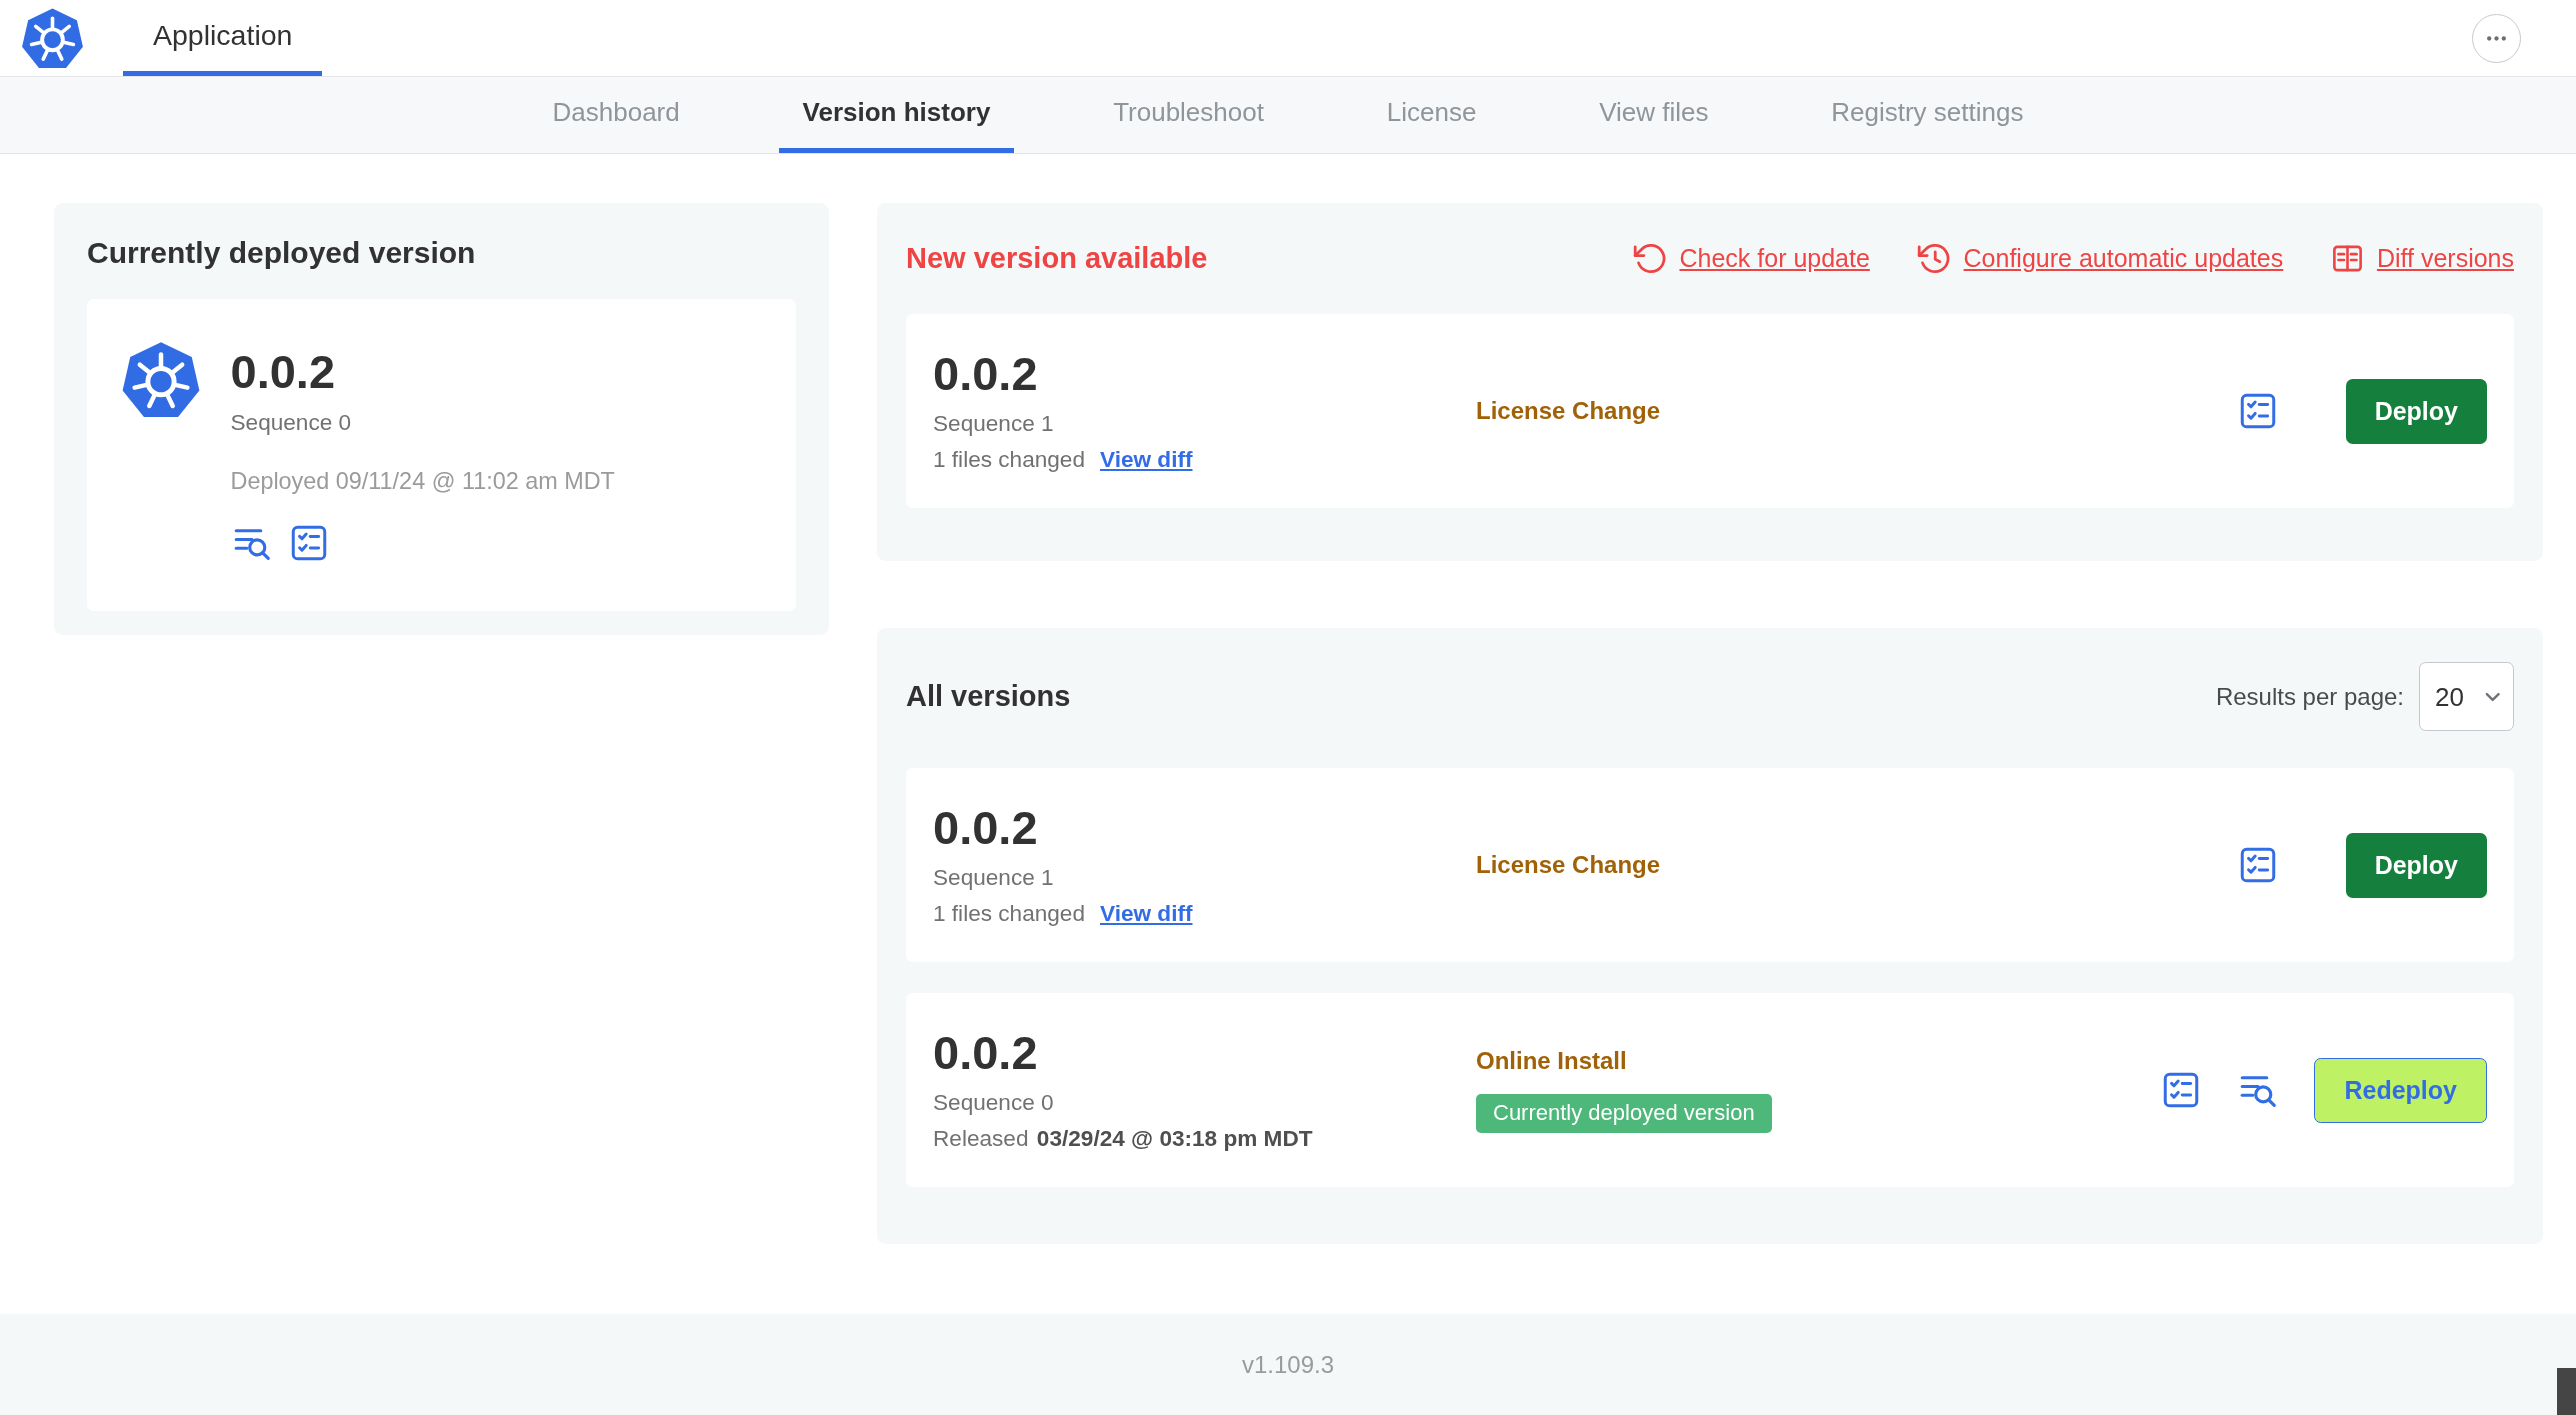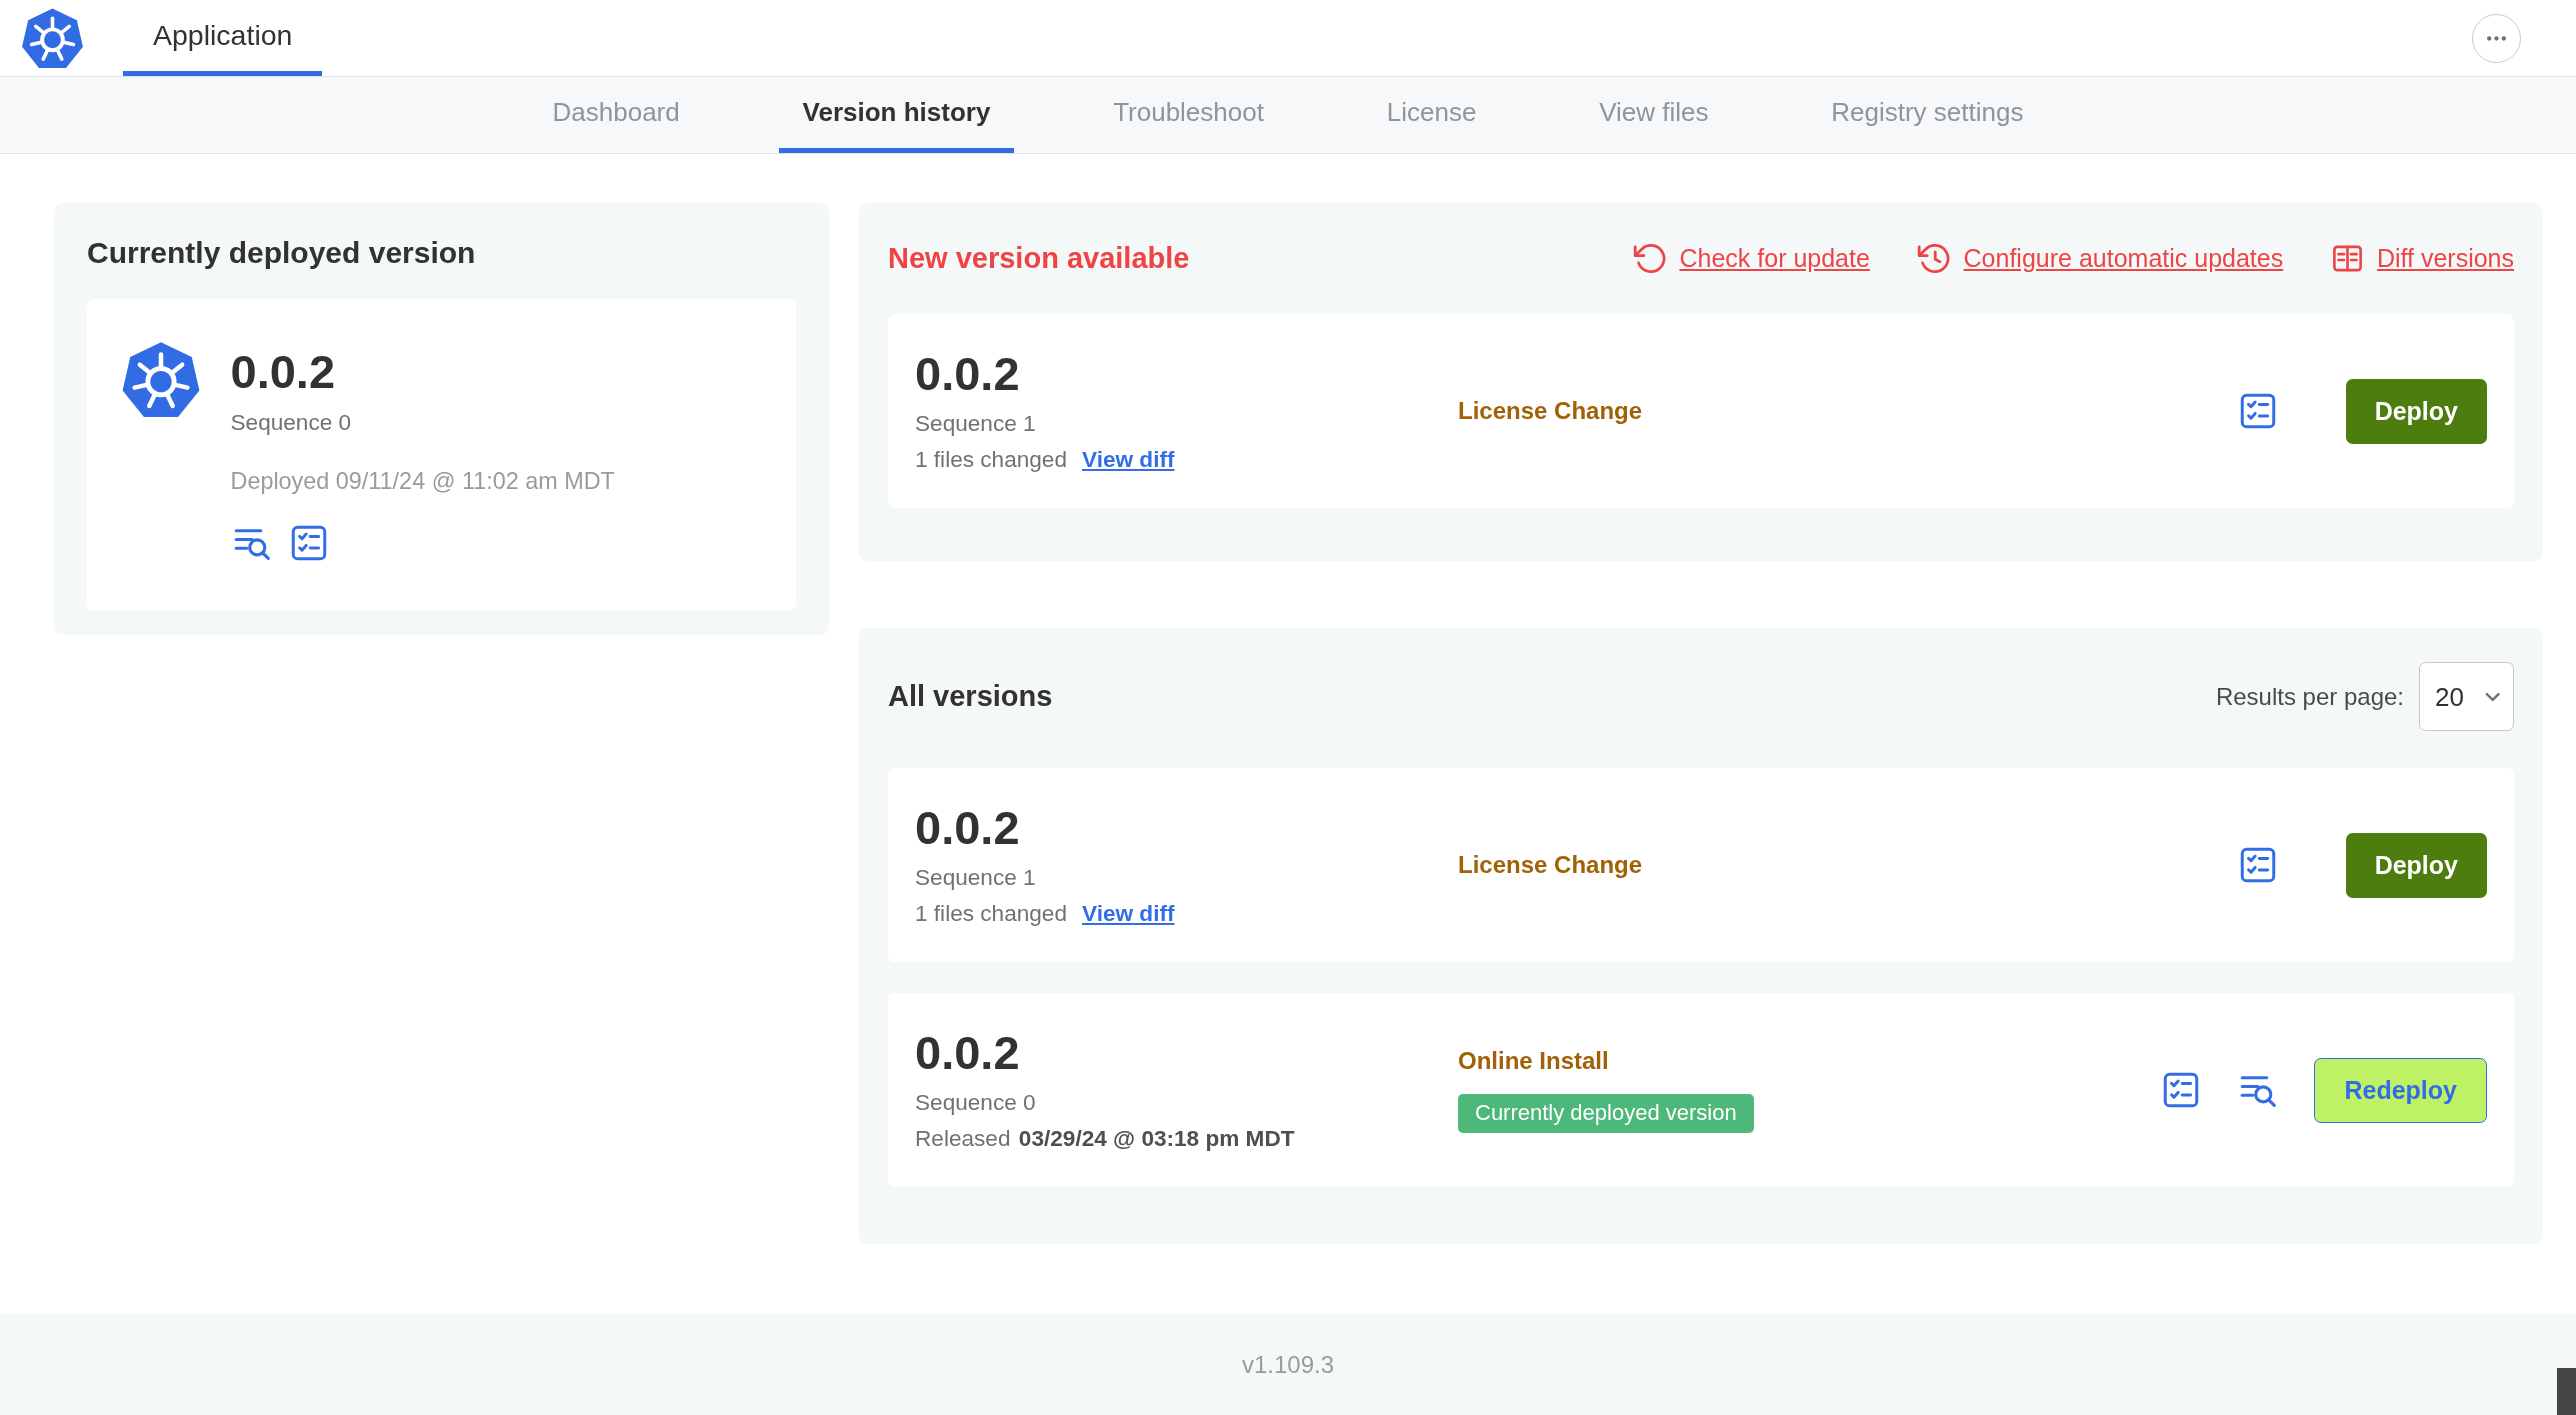--- a/index.html
+++ b/index.html
@@ -21,21 +21,21 @@
     justify-content: center; cursor: pointer; }
   .more-btn svg { width: 27px; height: 27px; }
 
   
   .subnav { height: 77px; background: #f7f8f9; border-bottom: 0.8px solid #e3e5e8; display: flex; justify-content: center; }
   .nav-tab { display: flex; align-items: center; padding: 0 23.4px; margin: 0 38px; font-size: 26px;
     color: #8e959b; font-weight: 500; border-bottom: 5px solid transparent; cursor: pointer; white-space: nowrap; }
   .nav-tab.active { color: #323232; font-weight: 600; border-bottom-color: #326de6; }
 
   
-  .main { display: flex; padding: 49px 33px 0 54px; gap: 30px; height: 1132px; align-items: flex-start; }
+  .main { display: flex; padding: 49px 33px 0 54px; gap: 48px; height: 1132px; align-items: flex-start; }
   .panel { background: #f5f8f9; border-radius: 8.4px; }
 
   
   .left-card { width: 775px; height: 432px; padding: 33px; flex: none; }
   .left-card h2 { font-size: 30px; font-weight: 700; color: #323232; margin-bottom: 28.5px; }
   .deployed-card { background: #fff; border-radius: 6.7px; padding: 40px 33px; height: 312px; display: flex; gap: 28.5px; }
   .k8s-badge { width: 82px; height: 82px; flex: none; }
   .version-big { font-size: 47px; font-weight: 700; line-height: 1.05; color: #323232; }
   .dep-col .version-big { margin-top: 8.4px; }
   .seq { margin-top: 13.4px; font-size: 22.6px; color: #717171; }
@@ -60,21 +60,21 @@
   .row-mid { flex: 1; }
   .files-line { margin-top: 10px; font-size: 22.6px; color: #717171; display: flex; gap: 15px; align-items: baseline; }
   .view-diff { color: #326de6; font-weight: 700; text-decoration: underline; cursor: pointer; }
   .released-line { margin-top: 10px; font-size: 22.6px; color: #717171; display: flex; gap: 8.4px; align-items: baseline; }
   .released-line b { color: #4f4f4f; font-weight: 700; }
   .source { font-size: 24px; color: #a16207; font-weight: 600; }
   .badge { display: inline-block; margin-top: 18.4px; background: #4db87a; color: #fff; font-size: 22px;
     padding: 6.7px 17px; border-radius: 5px; }
   .row-right { display: flex; align-items: center; gap: 35px; }
   .btn { font-family: inherit; font-size: 25px; font-weight: 700; border-radius: 6.7px; padding: 0 29px; height: 65px; cursor: pointer; }
-  .btn-primary { background: #4d7c0f; color: #fff; border: none; margin-left: 32px; }
+  .btn-primary { background: #15803d; color: #fff; border: none; margin-left: 32px; }
   .btn-outline { background: #bef264; color: #326de6; border: 1.7px solid #326de6; }
 
   
   .av-card { padding: 34px 29px; height: 616px; }
   .av-head { display: flex; justify-content: space-between; align-items: center; margin-bottom: 37px; }
   .rpp { display: flex; align-items: center; gap: 15px; font-size: 24px; color: #4a4a4a; }
   .select-wrap { position: relative; }
   .select-wrap select { appearance: none; -webkit-appearance: none; width: 95px; height: 69px;
     border: 0.8px solid #c4c8ca; border-radius: 6.7px; background: #fff; font-size: 26px; padding: 0 30px 0 15px;
     color: #323232; font-family: inherit; cursor: pointer; }

